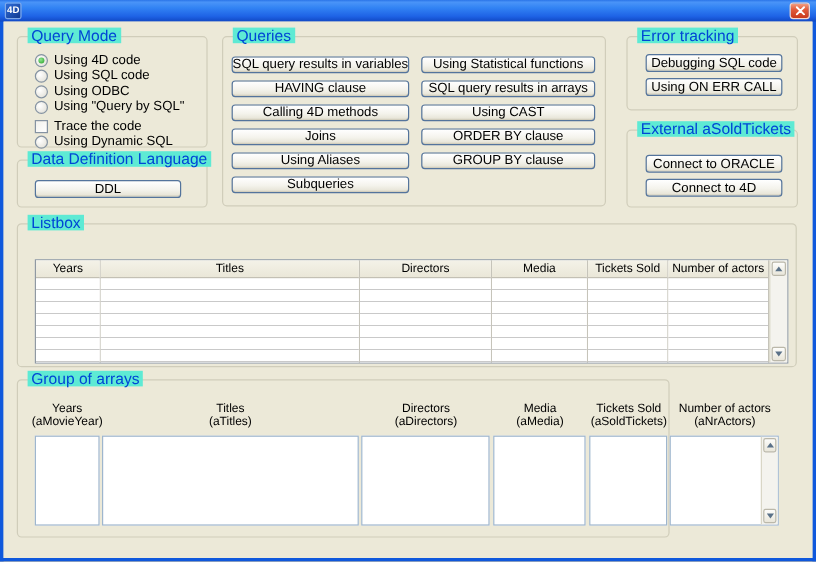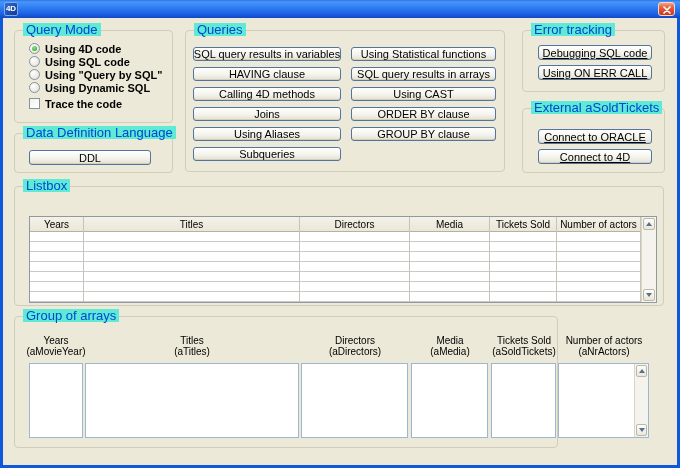--- a/index.html
+++ b/index.html
@@ -36,42 +36,42 @@
   
   .xpbtn{
     box-sizing:border-box;border:1px solid #54749C;border-radius:3px;
     background:linear-gradient(180deg,#FFFFFF 0%,#F4F3EC 55%,#E4E1D2 100%);
     box-shadow:inset 0 -1px 0 #D3CFBE;
     font-size:11px;color:#000;display:flex;align-items:center;justify-content:center;
     cursor:pointer;white-space:nowrap;font-family:"Liberation Sans",sans-serif;
   }
   
   .qm-col{position:absolute;left:14px;top:12px;display:flex;flex-direction:column;}
-  .qm-row{display:flex;align-items:flex-start;gap:5px;height:13px;cursor:pointer;font-weight:bold;}
+  .qm-row{display:flex;align-items:flex-end;gap:5px;height:13px;cursor:pointer;}
   .radio{
     position:relative;width:11px;height:11px;box-sizing:border-box;flex:0 0 auto;
     border:1px solid #8593A2;border-radius:50%;
     background:radial-gradient(circle at 35% 35%,#FFFFFF,#DEDCD2);
   }
   .radio.checked::after{
     content:"";position:absolute;left:2px;top:2px;width:5px;height:5px;border-radius:50%;
     background:radial-gradient(circle at 40% 35%,#8FE58F,#1F9C1F);
   }
   .checkbox{
     width:11px;height:11px;box-sizing:border-box;flex:0 0 auto;
     border:1px solid #8593A2;background:linear-gradient(135deg,#F2F1EC,#FFFFFF);
   }
   .qm-label{font-size:11px;color:#000;line-height:12px;}
   
   .q-grid{
     position:absolute;left:7px;top:16px;display:grid;
     grid-template-columns:148px 145px;column-gap:10px;row-gap:6px;
   }
   .q-grid .xpbtn{height:14px;text-align:right;}
-  .stackbtns{position:absolute;display:flex;flex-direction:column;gap:5px;text-decoration:underline;}
+  .stackbtns{position:absolute;display:flex;flex-direction:column;gap:5px;}
   .stackbtns .xpbtn{width:114px;height:15px;}
   
   .lb-table{
     position:absolute;left:14px;top:29px;width:628px;height:87px;box-sizing:border-box;
     border:1px solid #9099A2;background:#FFFFFF;display:flex;
   }
   .lb-col{box-sizing:border-box;border-right:1px solid #C6C4BA;display:flex;flex-direction:column;}
   .lb-col:last-of-type{border-right:none;}
   .lb-head{
     height:15px;box-sizing:border-box;flex:0 0 auto;
@@ -131,29 +131,33 @@
         <div class="qm-row">
           <span class="radio checked"></span>
           <span class="qm-label">Using 4D code</span>
         </div>
         <div class="qm-row">
           <span class="radio"></span>
           <span class="qm-label">Using SQL code</span>
         </div>
         <div class="qm-row">
           <span class="radio"></span>
+          <span class="qm-label">Using ODBC</span>
+        </div>
+        <div class="qm-row">
+          <span class="radio"></span>
           <span class="qm-label">Using "Query by SQL"</span>
-        </div>
-        <div class="qm-row">
-          <span class="radio"></span>
-          <span class="qm-label">Using Dynamic SQL</span>
         </div>
         <div class="qm-row" style="margin-top:3px;">
           <span class="checkbox"></span>
           <span class="qm-label">Trace the code</span>
+        </div>
+        <div class="qm-row">
+          <span class="radio"></span>
+          <span class="qm-label">Using Dynamic SQL</span>
         </div>
       </div>
     </div>
 
     <div class="gbox" style="left:11px;top:115px;width:159px;height:40px;">
       <span class="legend">Data Definition Language</span>
       <div class="xpbtn" style="position:absolute;left:14px;top:16px;width:122px;height:15px;">DDL</div>
     </div>
 
     <div class="gbox" style="left:182px;top:12px;width:320px;height:142px;">

